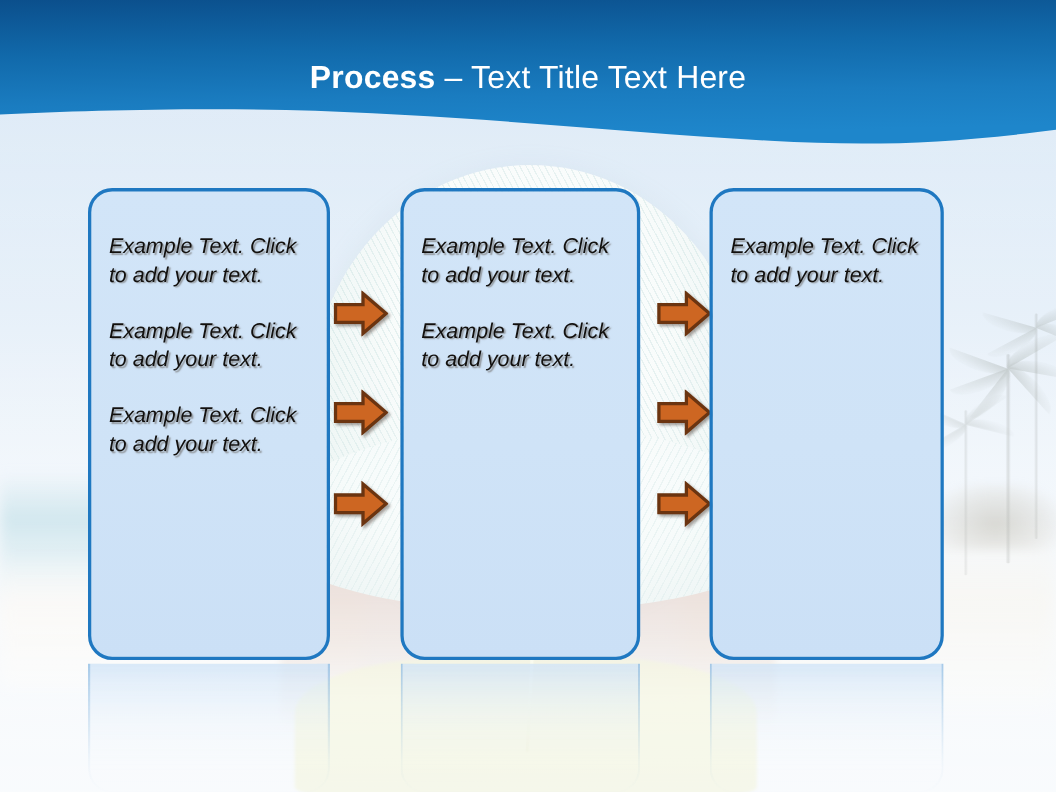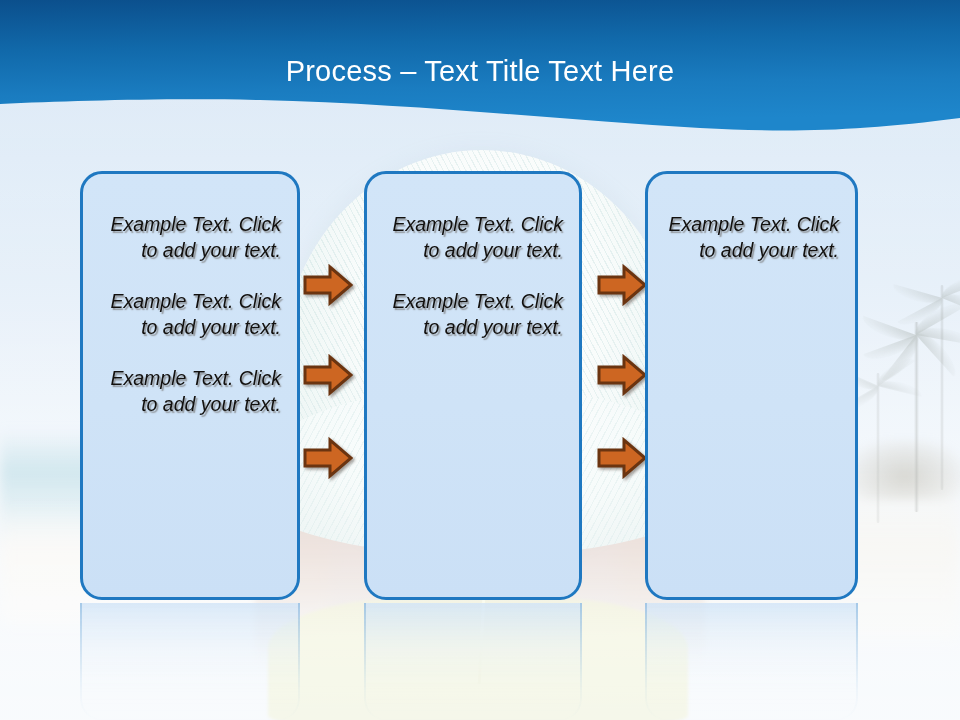--- a/index.html
+++ b/index.html
@@ -86,35 +86,35 @@
     background:linear-gradient(180deg,rgba(255,255,255,.30) 0%,rgba(255,255,255,.18) 40%,rgba(255,255,255,.40) 72%,rgba(255,255,255,.62) 100%);
   }
 
   
   .header-band{position:absolute;left:0;top:0;width:960px;height:140px;}
   .header-title{
     position:absolute;left:0;top:52px;width:960px;text-align:center;
     color:#ffffff;font-size:29px;letter-spacing:.2px;line-height:38px;
     white-space:nowrap;
   }
-  .header-title .t-bold{font-weight:normal;}
+  .header-title .t-bold{font-weight:bold;}
   .header-title .t-rest{font-weight:normal;}
 
   
   .pbox{
     position:absolute;top:171px;height:429px;
     border:3px solid #1f78c1;border-radius:22px;
     background:linear-gradient(180deg,#d2e5f8 0%,#cfe3f7 55%,#cbe0f6 100%);
     box-sizing:border-box;
     display:flex;flex-direction:column;align-items:center;
     padding:38px 16px 12px 16px;
   }
   .pbox .ptext{
     font-style:italic;font-size:19.5px;line-height:25.5px;
-    color:#12100e;text-align:right;width:100%;
+    color:#12100e;text-align:left;width:100%;
     text-shadow:1.6px 1.6px 1.3px rgba(120,120,120,.75);
     margin:0 0 26px 0;
   }
   .pbox .ptext:last-child{margin-bottom:0;}
 
   #box1{left:80px;width:220px;}
   #box2{left:364px;width:218px;}
   #box3{left:645px;width:213px;}
 
   

